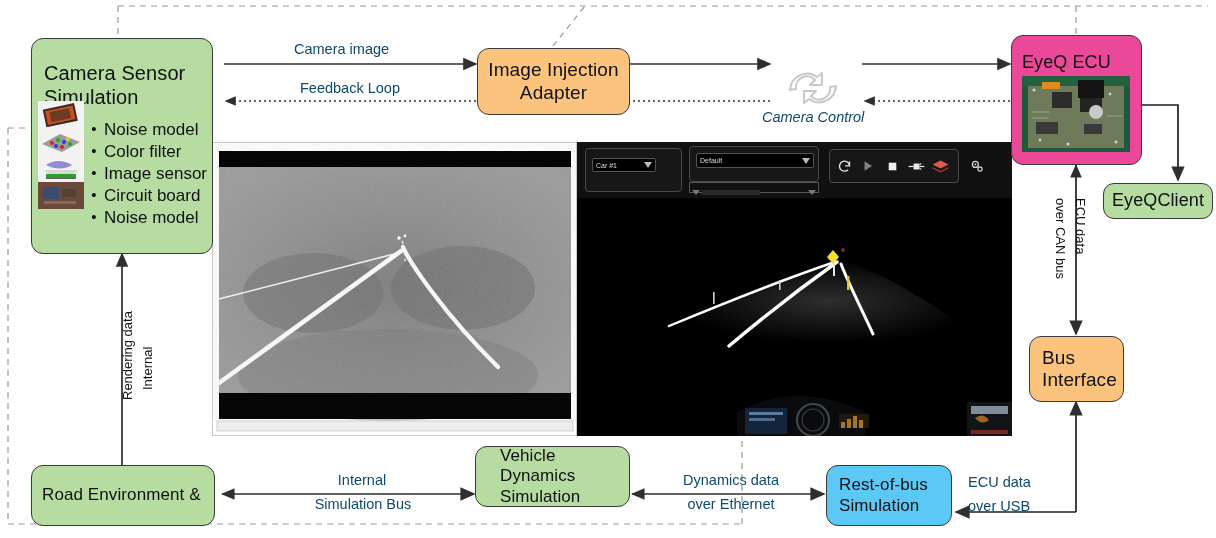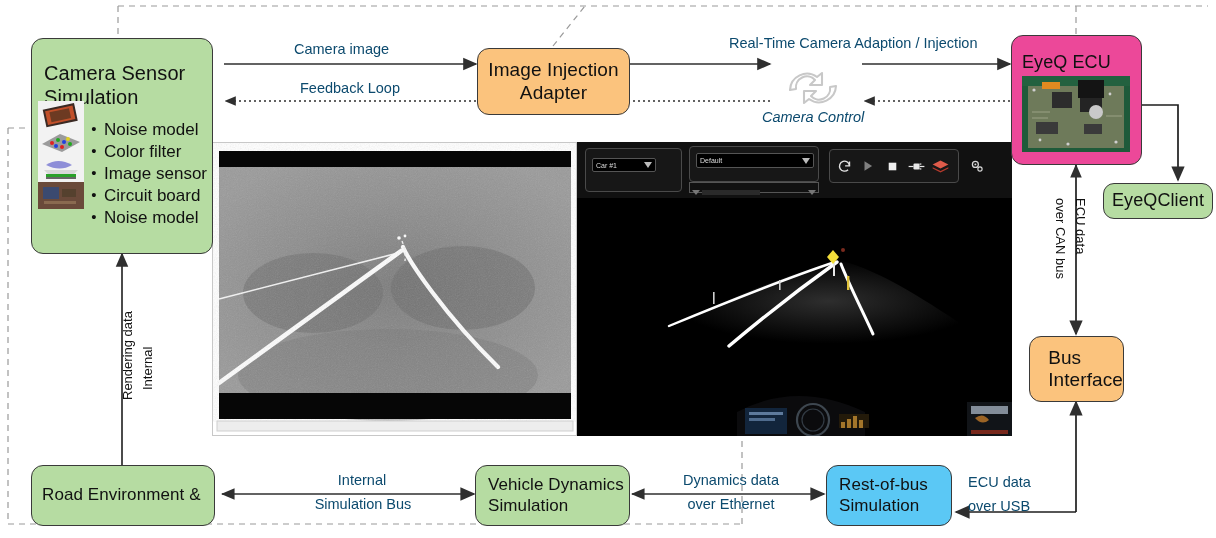--- a/index.html
+++ b/index.html
@@ -7,21 +7,21 @@
        font-family:"Liberation Sans",sans-serif;color:#111;}
   #stage{position:absolute;left:0;top:0;width:1216px;height:538px;}
 
   .box{position:absolute;box-sizing:border-box;border:1px solid #3a3a3a;
        border-radius:12px;display:flex;flex-direction:column;
        align-items:flex-start;justify-content:center;}
   .box .title{font-size:19px;line-height:1.18;letter-spacing:.1px;color:#111;}
   .box.center{align-items:center;text-align:center;justify-content:center;}
 
   .green{background:#b6dca2;}
-  .orange{background:#fbc37d;align-items:flex-end;}
+  .orange{background:#fbc37d;}
   .salmon{background:#ec4899;}
   .blue{background:#5bc8f5;}
 
   .lbl{position:absolute;font-size:14.5px;color:#0c4a6e;line-height:1.3;white-space:nowrap;}
   .lbl.it{font-style:italic;}
   .lbl.c{text-align:center;}
   .vlbl{position:absolute;font-size:13px;color:#111;line-height:1.25;white-space:nowrap;
         transform-origin:0 0;}
 
   .bullets{margin:0;padding:0;list-style:none;}
@@ -360,37 +360,36 @@
       <div>Interface</div>
     </div>
   </div>
 
   <div class="box green" style="left:31px;top:465px;width:184px;height:61px;padding-left:10px;">
     <div class="title" style="font-size:17px;">
       <div>Road Environment &amp;</div>
     </div>
   </div>
 
-  <div class="box green" style="left:475px;top:465px;width:155px;height:61px;padding-left:12px;">
+  <div class="box green" style="left:475px;top:446px;width:155px;height:61px;padding-left:24px;">
     <div class="title" style="font-size:17px;">
       <div>Vehicle Dynamics</div>
       <div>Simulation</div>
     </div>
   </div>
 
   <div class="box blue" style="left:826px;top:465px;width:126px;height:61px;padding-left:12px;">
     <div class="title" style="font-size:17px;">
       <div>Rest-of-bus</div>
       <div>Simulation</div>
     </div>
   </div>
 
   <div class="lbl" style="left:294px;top:40px;">Camera  image</div>
   <div class="lbl" style="left:300px;top:79px;">Feedback Loop</div>
-  <div class="lbl" style="left:729px;top:34px;">Real-Time Camera Adaption / Injection</div>
   <div class="lbl it" style="left:762px;top:108px;">Camera Control</div>
 
   <div class="lbl c" style="left:316px;top:471px;width:92px;">Internal</div>
   <div class="lbl c" style="left:304px;top:495px;width:118px;">Simulation Bus</div>
 
   <div class="lbl c" style="left:672px;top:471px;width:118px;">Dynamics data</div>
   <div class="lbl c" style="left:672px;top:495px;width:118px;">over Ethernet</div>
 
   <div class="lbl" style="left:968px;top:473px;">ECU data</div>
   <div class="lbl" style="left:968px;top:497px;">over USB</div>

